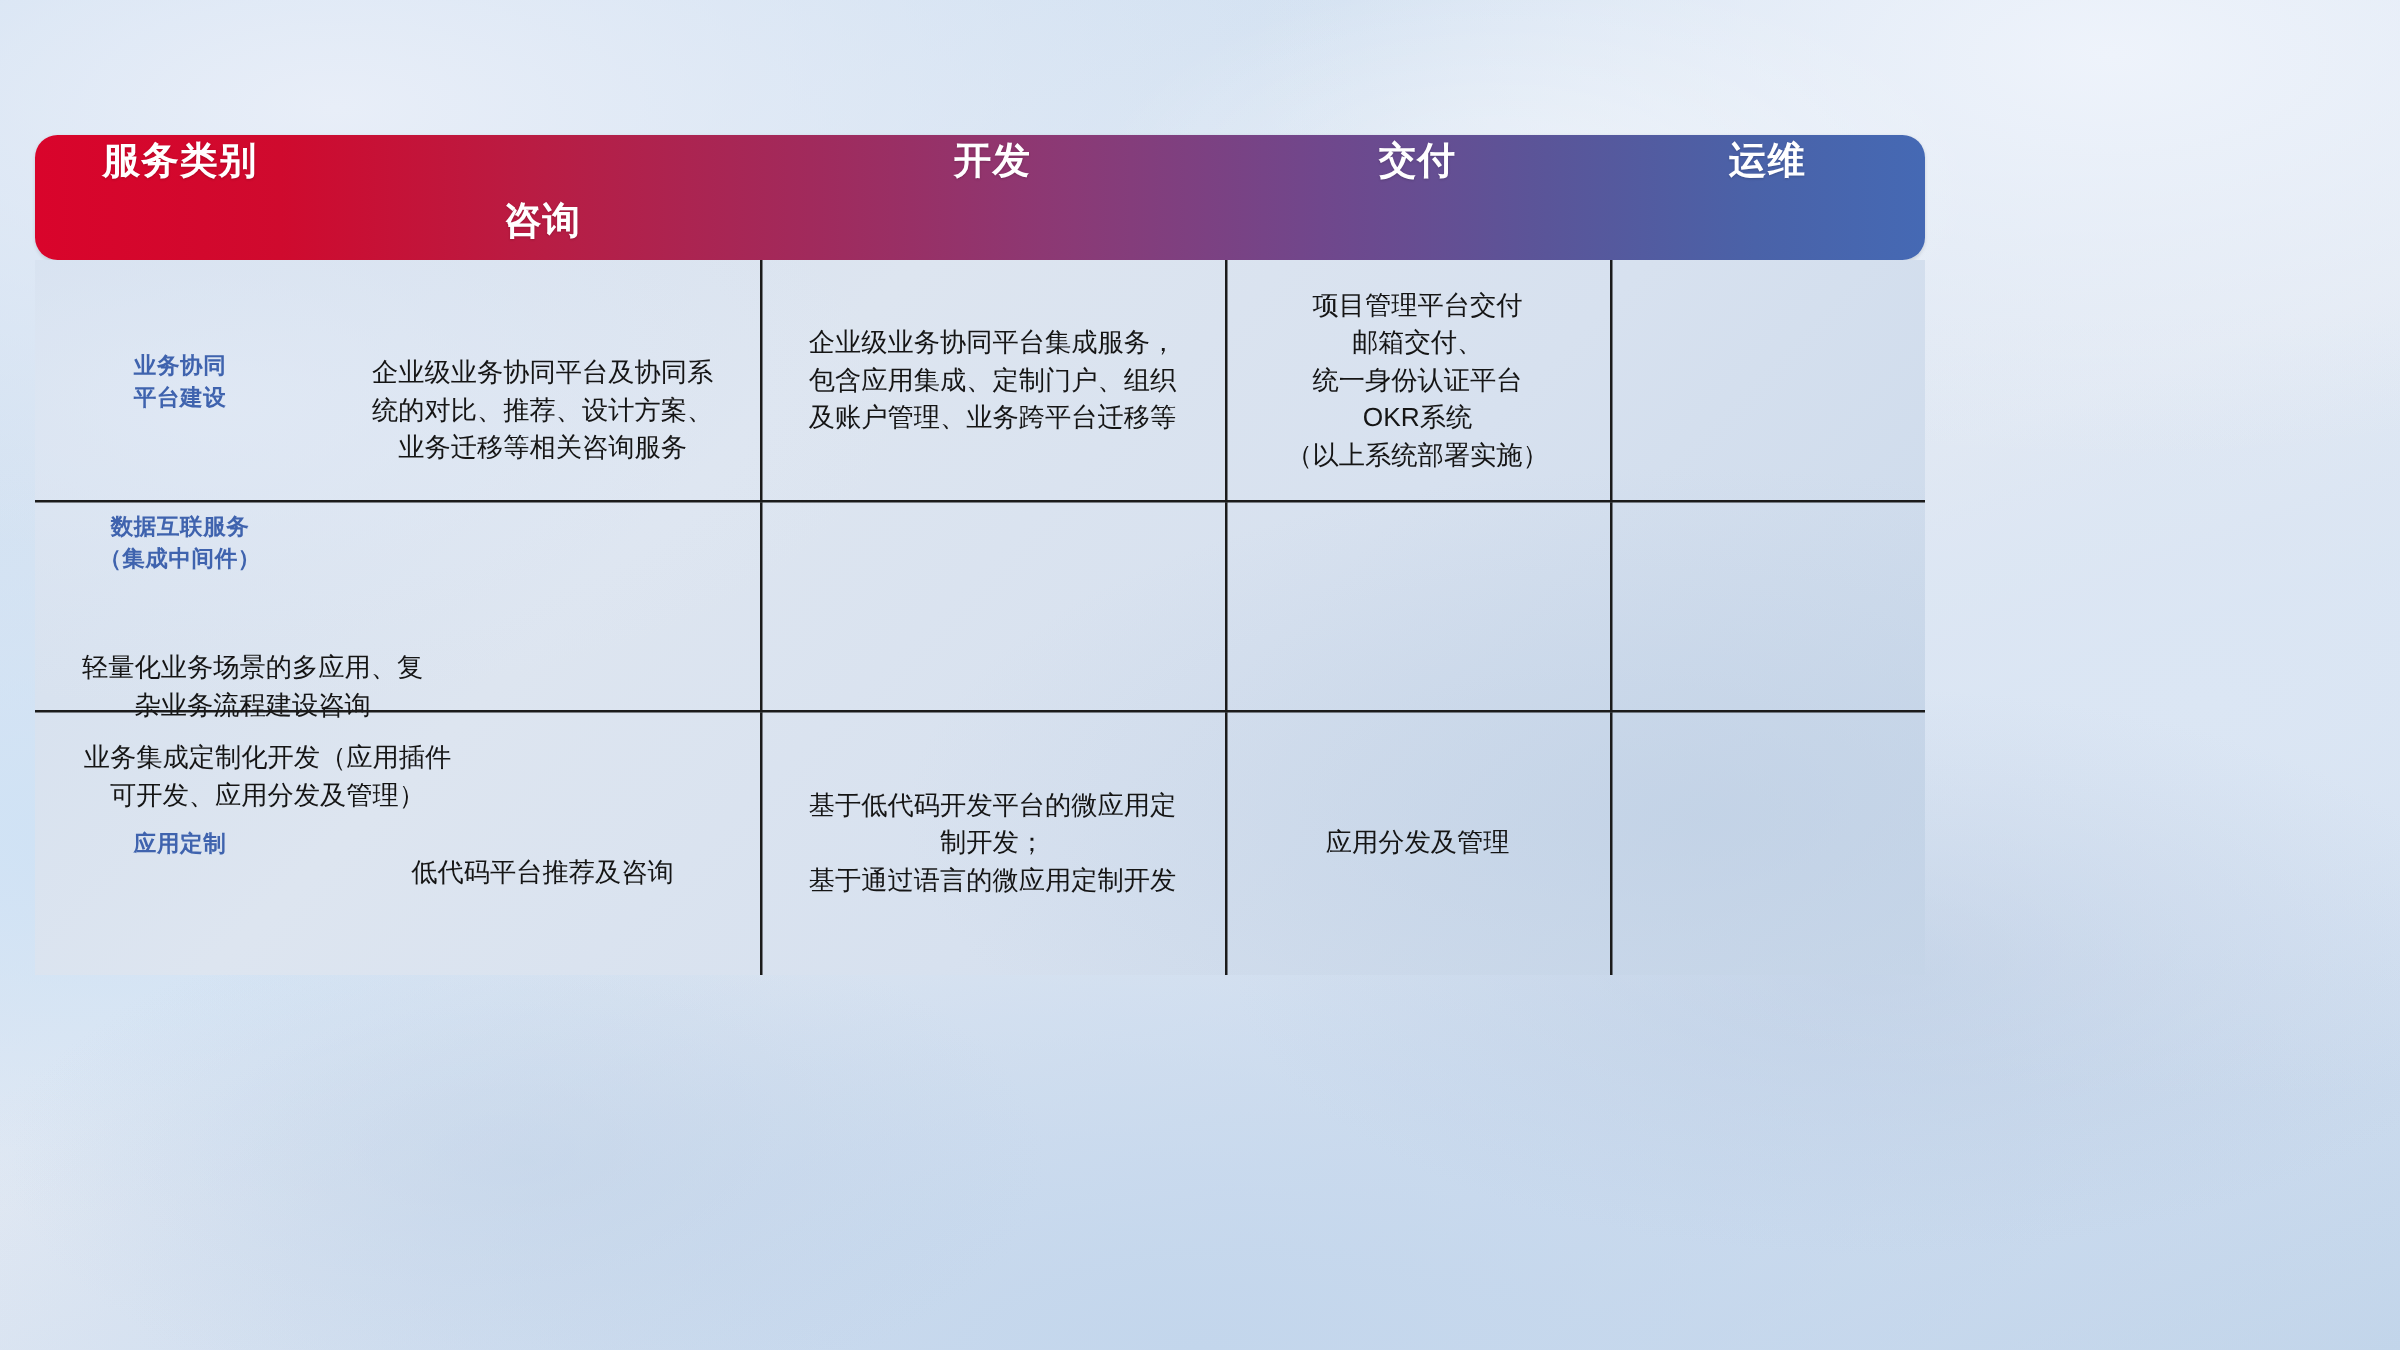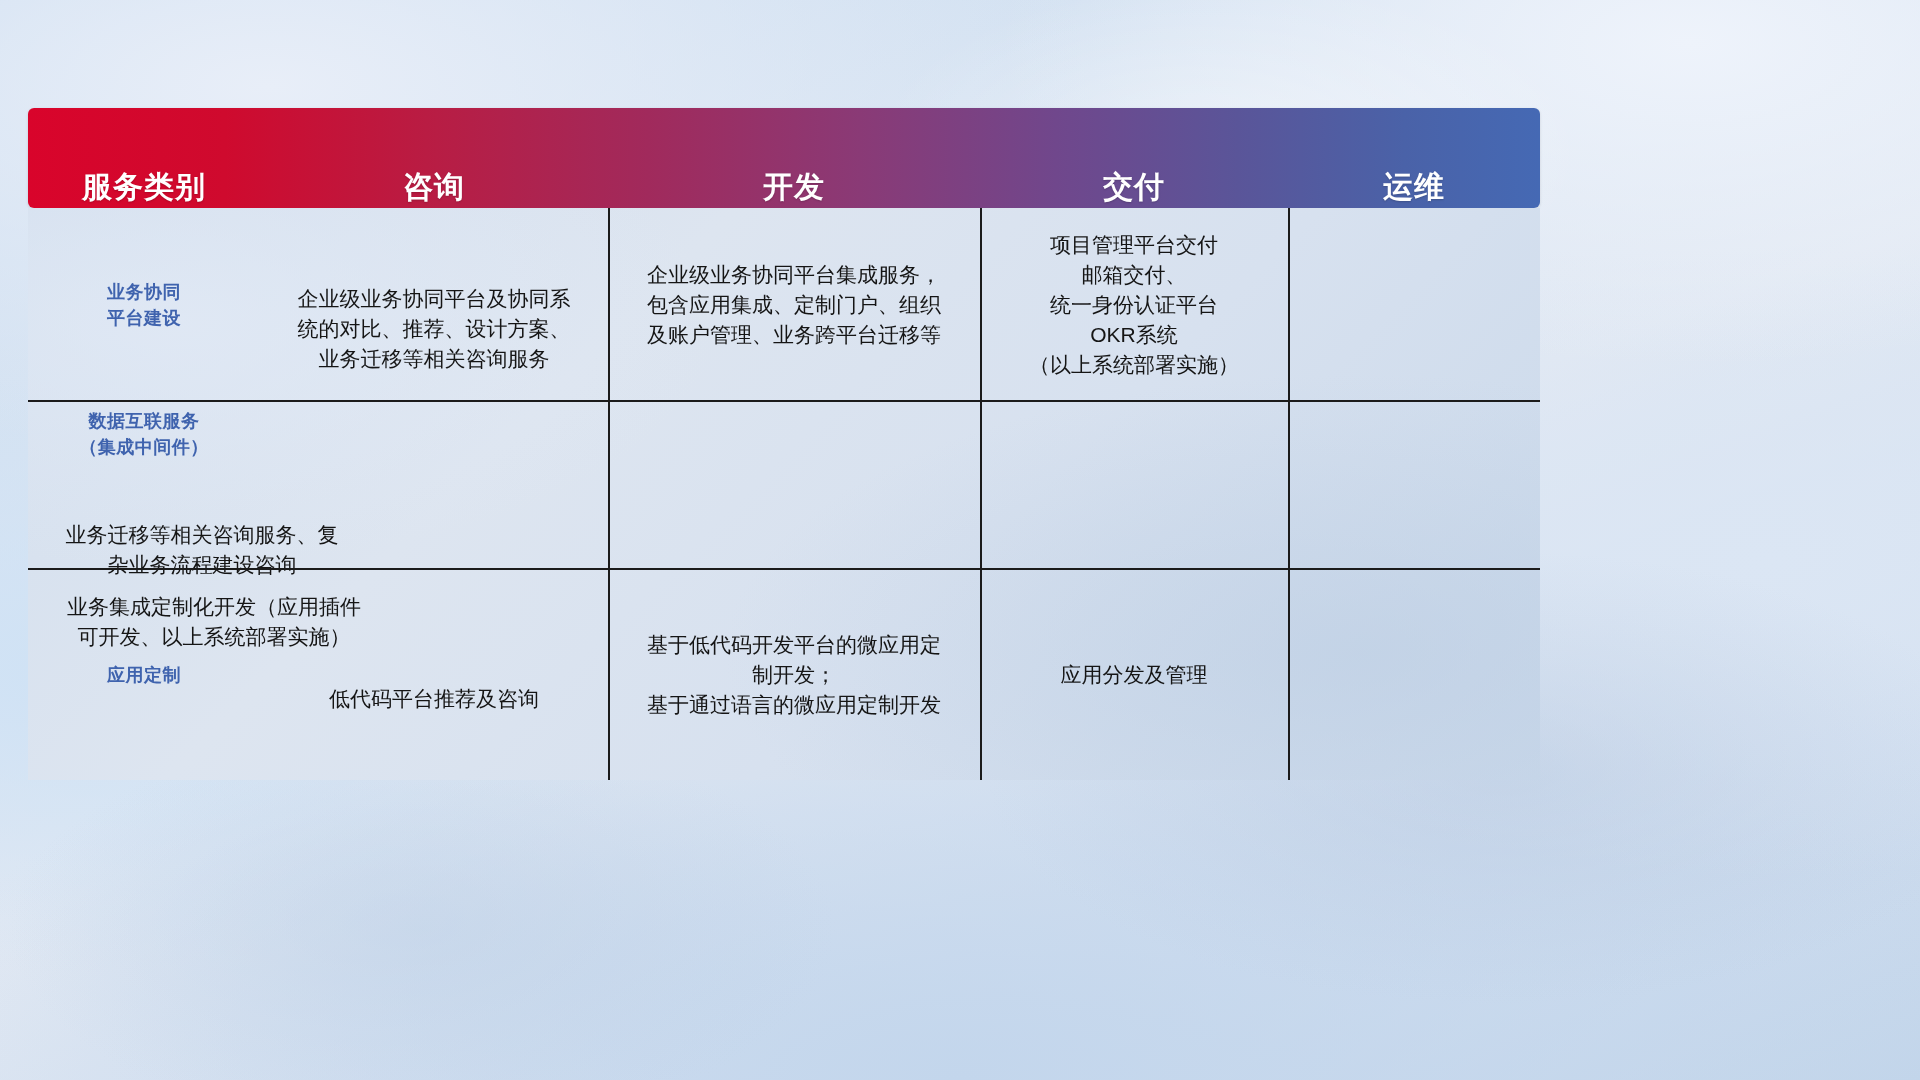--- a/index.html
+++ b/index.html
@@ -29,27 +29,27 @@
   }
   
   #table-wrap {
     position:absolute;
     left:28px; top:108px;
     width:1512px; height:672px;
   }
   #header-row {
     position:relative;
     height:100px;
-    border-radius:6px;
+    border-radius:18px;
     background:linear-gradient(90deg,
        #d9042b 0%, #cf0a2e 13%, #b81d44 27%,
        #a12a5c 41%, #8a3a76 55%, #70478c 68%,
        #5a5599 80%, #4a62a8 91%, #4569b4 100%);
     display:flex;
-    align-items:flex-end;
+    align-items:flex-start;
     box-shadow:0 1px 3px rgba(0,0,0,0.12);
   }
   .head-cell {
     color:#ffffff;
     font-size:30px;
     font-weight:bold;
     text-align:center;
     letter-spacing:1px;
     text-shadow:0 1px 2px rgba(0,0,0,0.18);
   }
@@ -130,24 +130,24 @@
 （以上系统部署实施）</div>
       <div class="vline" style="left:580px"></div>
       <div class="vline" style="left:952px"></div>
       <div class="vline" style="left:1260px"></div>
       <div class="hline" style="bottom:0"></div>
     </div>
 
     <div class="body-row" id="row-1">
       <div class="cell label c0">数据互联服务
 （集成中间件）</div>
-      <div class="cell c1">业务迁移等相关咨询服务、复
+      <div class="cell c1">轻量化业务场景的多应用、复
 杂业务流程建设咨询</div>
       <div class="cell c2">业务集成定制化开发（应用插件
-可开发、以上系统部署实施）</div>
+可开发、应用分发及管理）</div>
       <div class="cell c3"></div>
       <div class="cell c4"></div>
       <div class="vline" style="left:580px"></div>
       <div class="vline" style="left:952px"></div>
       <div class="vline" style="left:1260px"></div>
       <div class="hline" style="bottom:0"></div>
     </div>
 
     <div class="body-row" id="row-2">
       <div class="cell label c0">应用定制</div>

